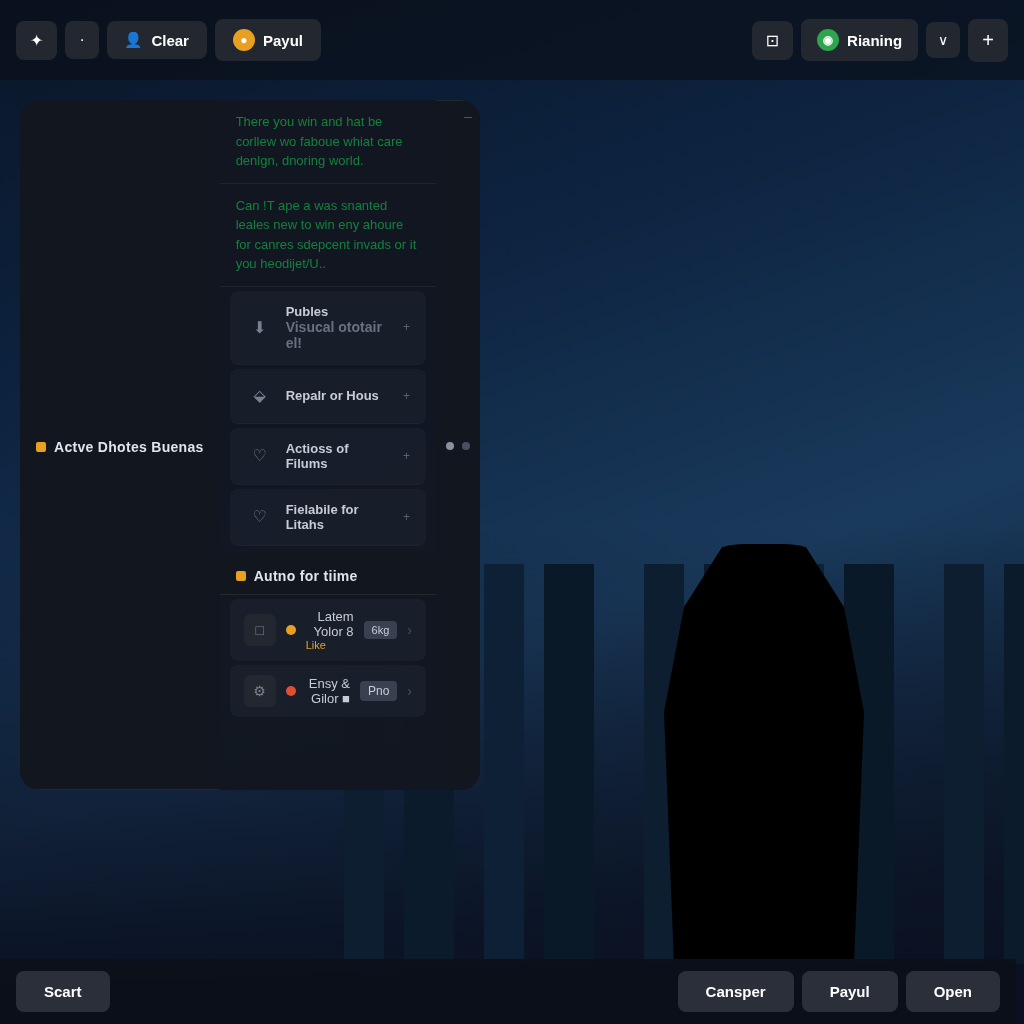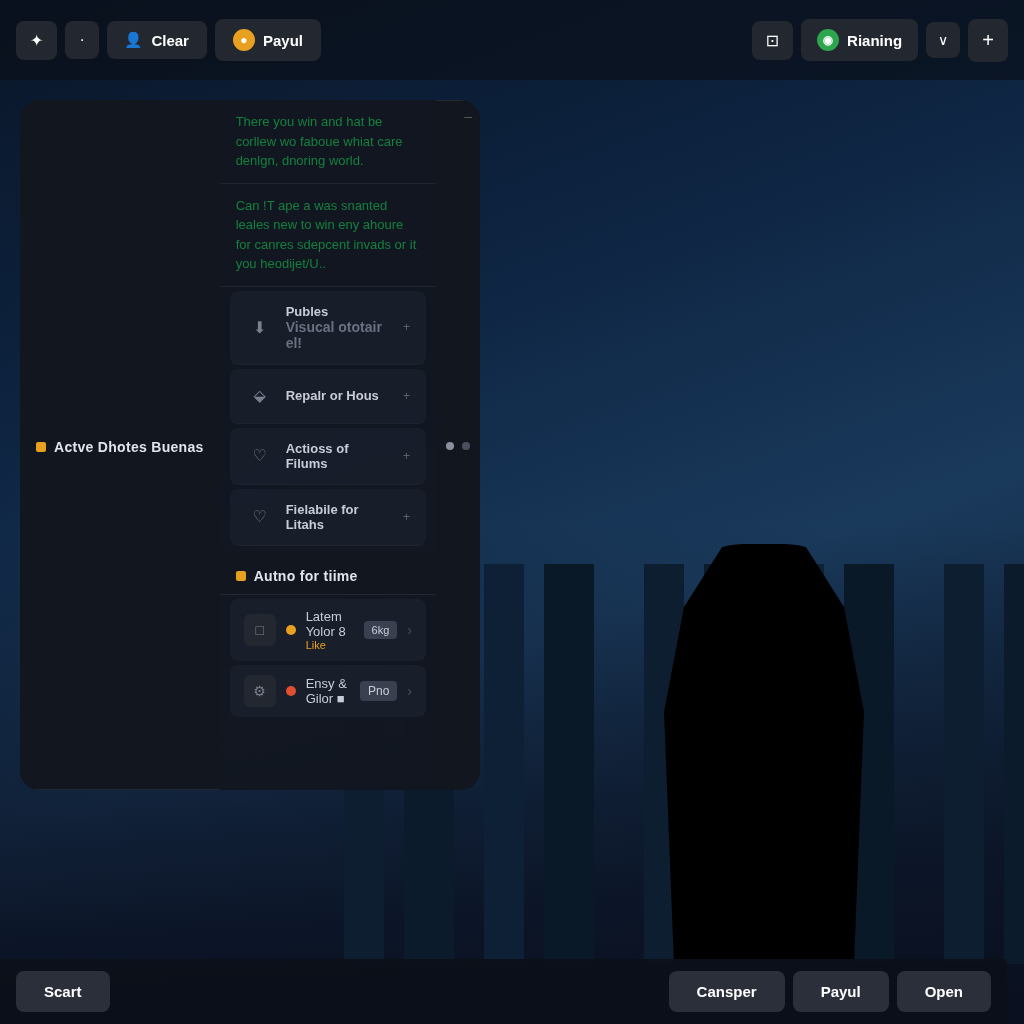--- a/index.html
+++ b/index.html
@@ -310,20 +310,21 @@
     }
 
     .item-card-info {
       flex: 1;
     }
 
     .item-card-title {
       font-size: 13px;
       color: #c8ccd8;
       font-weight: 500;
+      text-align: right;
     }
 
     .item-card-sub {
       font-size: 11px;
       color: #e8a020;
     }
 
     .item-card-badge {
       background: #3a4050;
       color: #c8ccd8;
@@ -373,21 +374,21 @@
 
     .page-dot.active {
       background: #8a90a0;
     }
 
     
     .bottom-bar {
       position: absolute;
       bottom: 0;
       left: 0;
-      right: 17px;
+      right: 8px;
       height: 65px;
       background: rgba(12, 16, 25, 0.95);
       display: flex;
       align-items: center;
       padding: 0 16px;
       gap: 8px;
       z-index: 10;
     }
 
     .bottom-btn {

